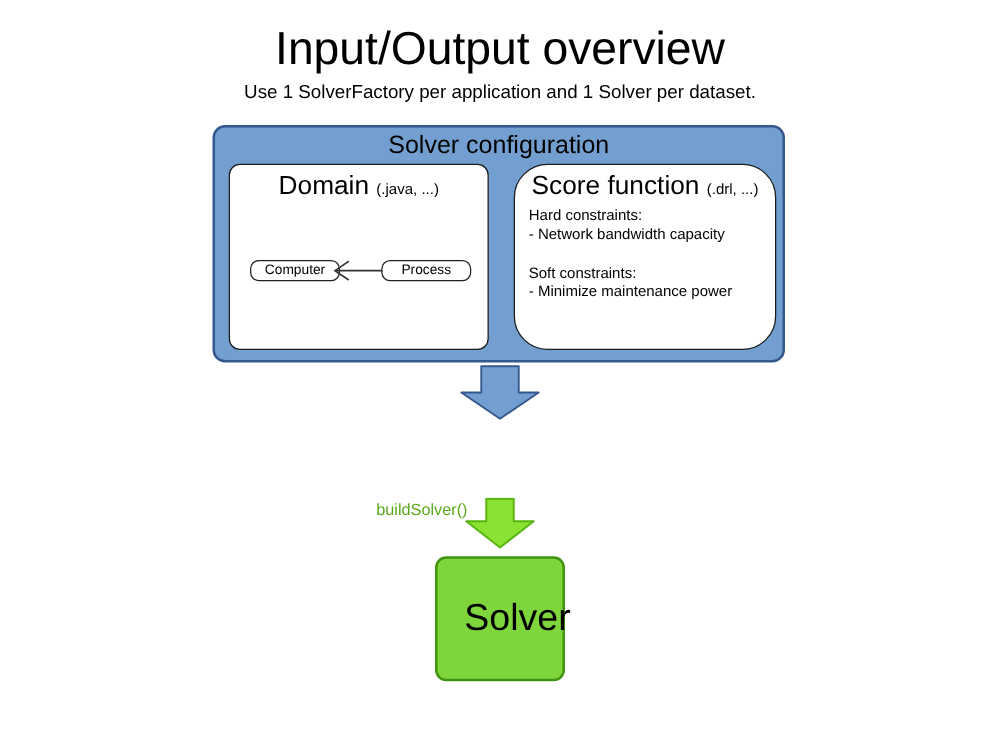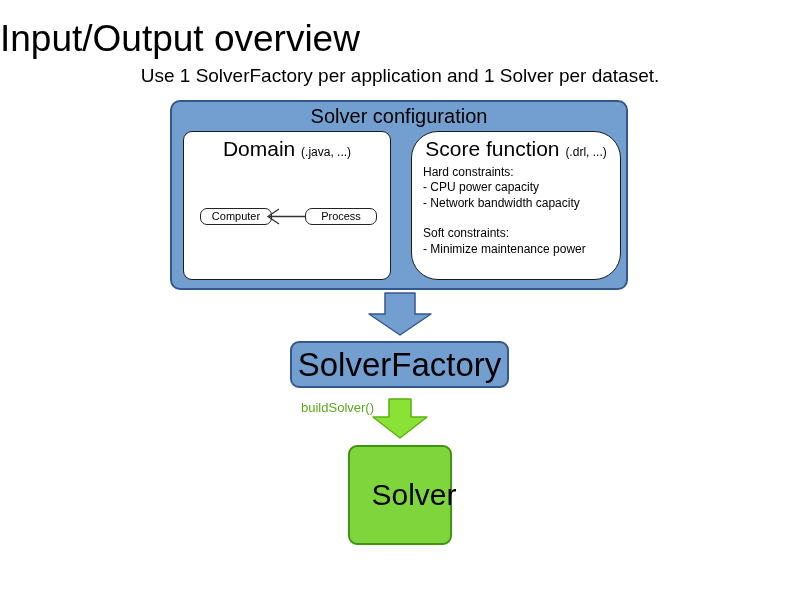--- a/index.html
+++ b/index.html
@@ -9,24 +9,24 @@
     --green-border:#429310;
     --green-arrow-fill:#8ae234;
     --green-arrow-border:#57b40f;
     --green-text:#5baa1e;
   }
   *{margin:0;padding:0;box-sizing:border-box;}
   html,body{background:#fff;}
   body{font-family:"Liberation Sans", sans-serif;color:#000;}
   .stage{position:relative;width:800px;height:600px;background:#fff;overflow:hidden;}
 
-  .page-title{position:absolute;top:18px;left:0;width:800px;
+  .page-title{position:absolute;top:18px;left:0;width:800px;text-align:center;
     font-size:37px;font-weight:400;letter-spacing:0;}
   .page-subtitle{position:absolute;top:65px;left:0;width:800px;text-align:center;
-    font-size:19px;}
+    font-size:15px;}
 
   .config-box{position:absolute;left:170px;top:100px;width:458px;height:190px;
     background:var(--blue-fill);border:2px solid var(--blue-border);border-radius:10px;}
   .config-title{position:absolute;left:0;top:3px;width:100%;text-align:center;font-size:20px;}
 
   .panel{position:absolute;top:29px;height:149px;background:#fff;
     border:1.5px solid #1b1b1b;border-radius:9px;}
   .panel-domain{left:11px;width:208px;}
   .panel-score{left:239px;width:210px;border-radius:27px;}
   .panel-title{position:absolute;top:5px;left:0;width:100%;text-align:center;
@@ -83,36 +83,32 @@
       </svg>
     </div>
 
     <div class="panel panel-score">
       <div class="panel-title">
         <span>Score function</span>
         <span class="suffix">(.drl, ...)</span>
       </div>
       <div class="score-body">
         <div>Hard constraints:</div>
-        <div>- CPU power capacity</div>
         <div>- Network bandwidth capacity</div>
         <div class="score-gap"></div>
         <div>Soft constraints:</div>
         <div>- Minimize maintenance power</div>
       </div>
     </div>
   </div>
 
   <svg class="big-arrow arrow-blue" width="66" height="44" viewBox="0 0 66 44">
     <polygon points="18,1 48,1 48,22 64,22 33,43 2,22 18,22" fill="#729fcf" stroke="#35588c" stroke-width="1.5" stroke-linejoin="round"></polygon>
   </svg>
 
-  <div class="factory-box">
-    <span>SolverFactory</span>
-  </div>
 
   <div class="build-label">buildSolver()</div>
 
   <svg class="big-arrow arrow-green" width="57" height="41" viewBox="0 0 57 41">
     <polygon points="17,1 39,1 39,19 55,19 28,40 1,19 17,19" fill="#8ae234" stroke="#57b40f" stroke-width="1.5" stroke-linejoin="round"></polygon>
   </svg>
 
   <div class="solver-box">
     <span>Solver</span>
   </div>

